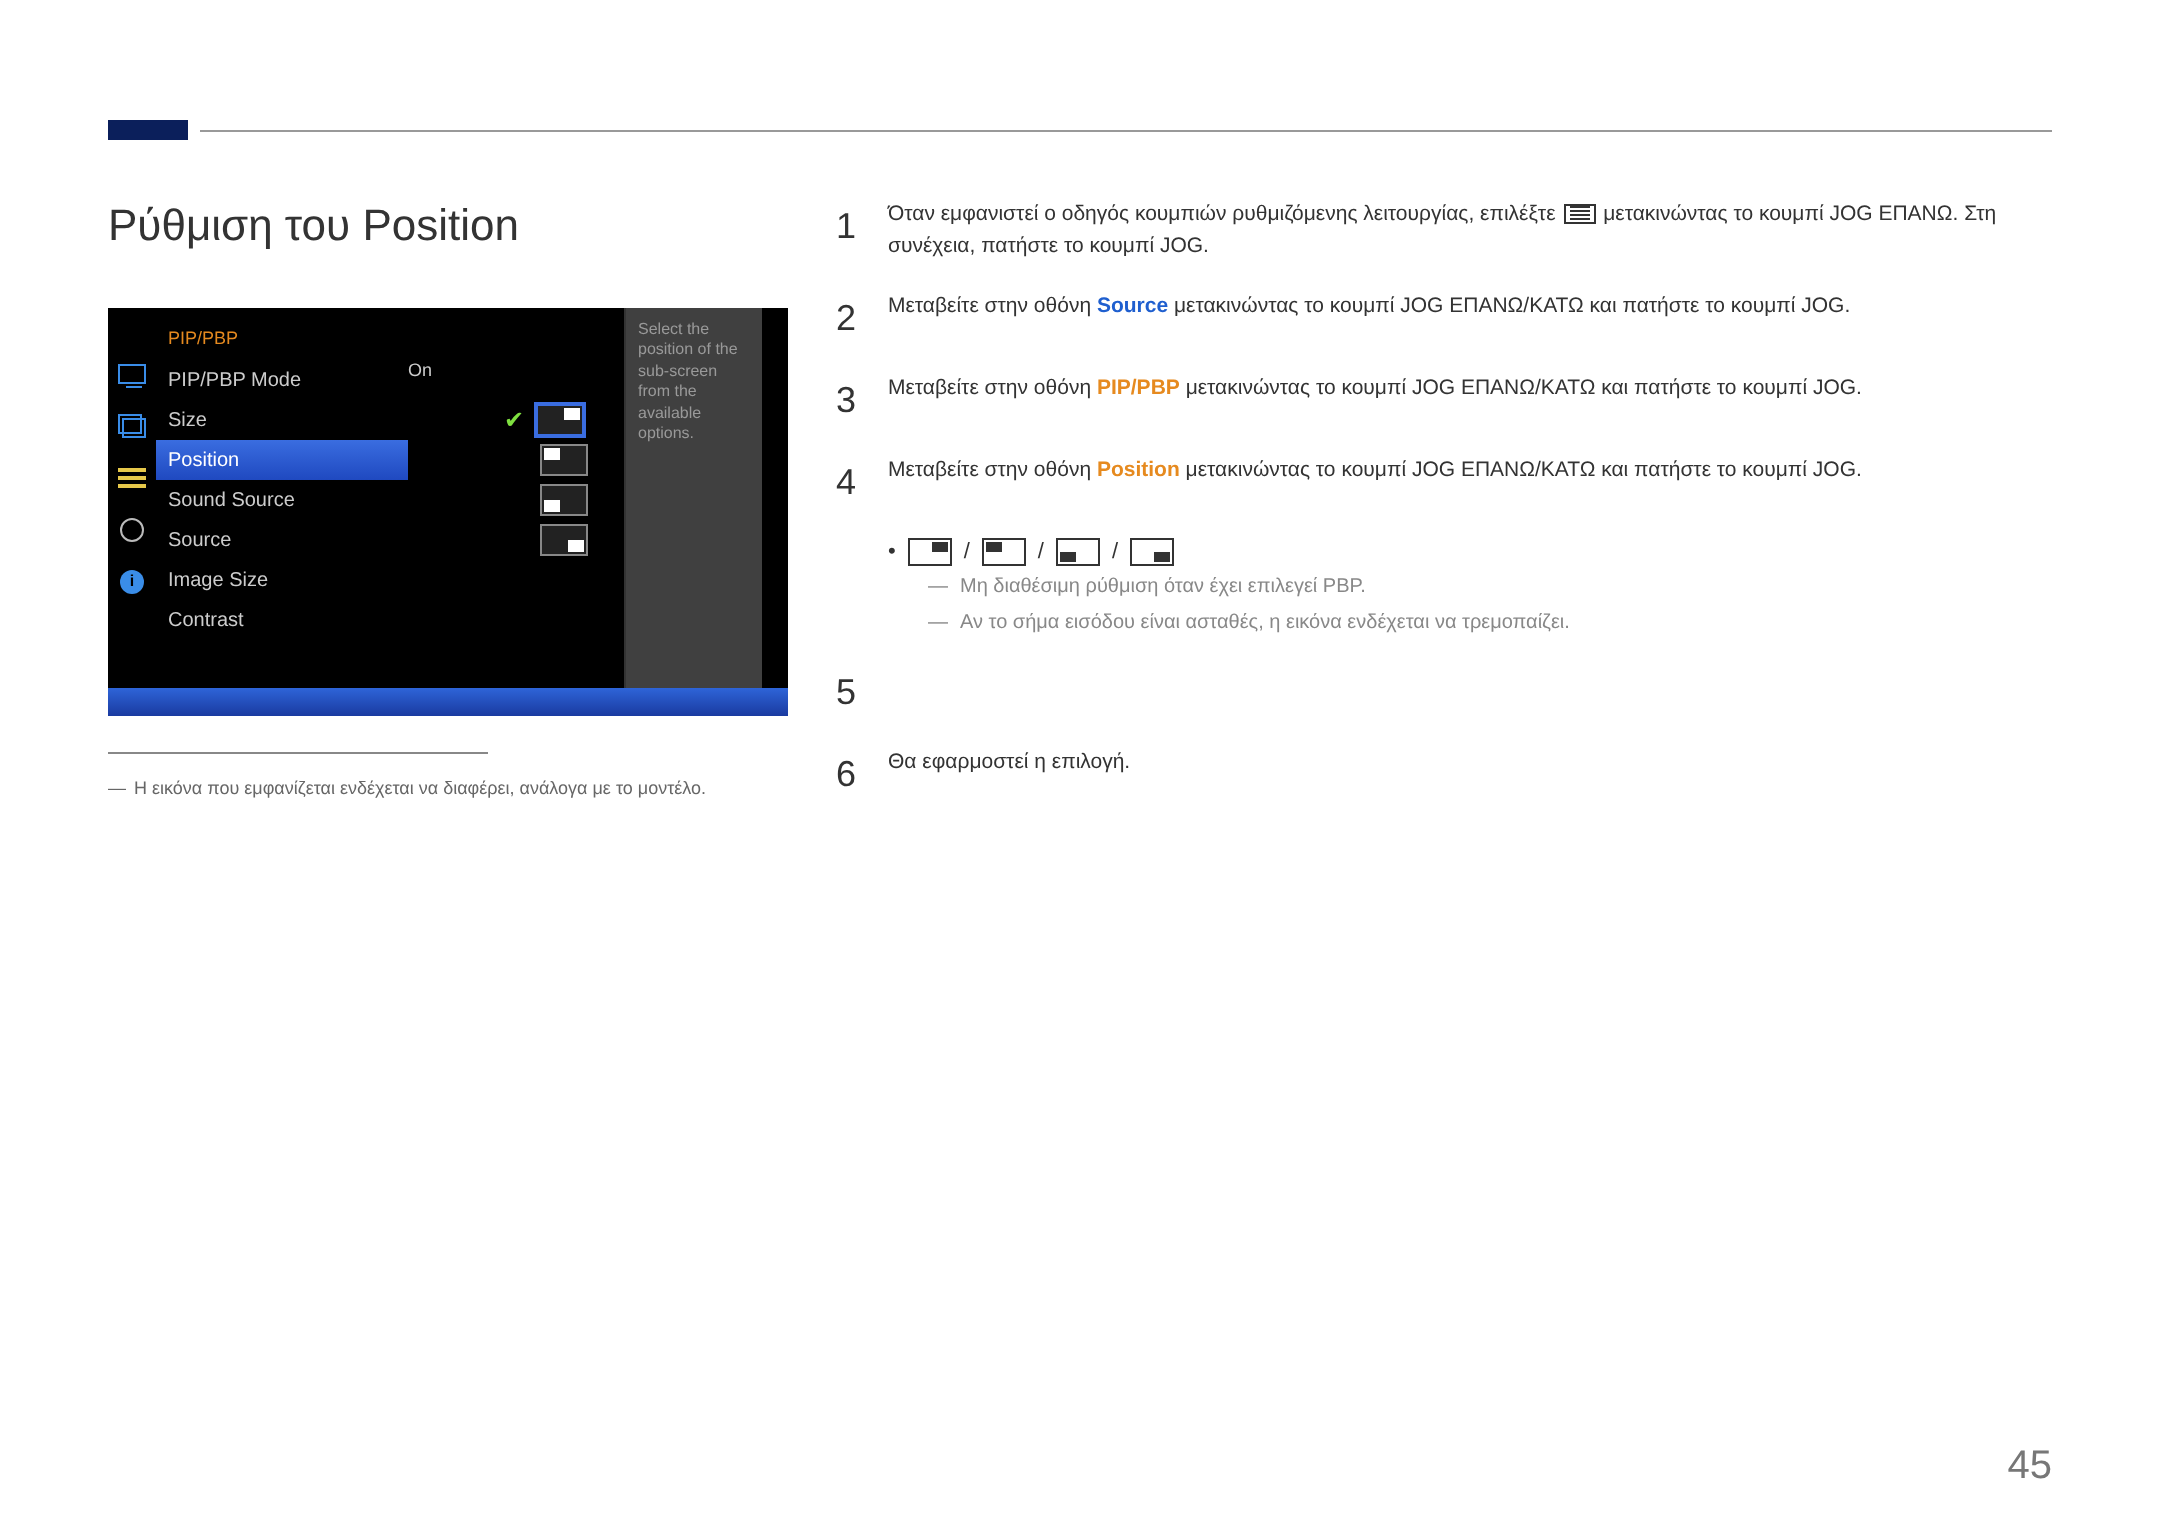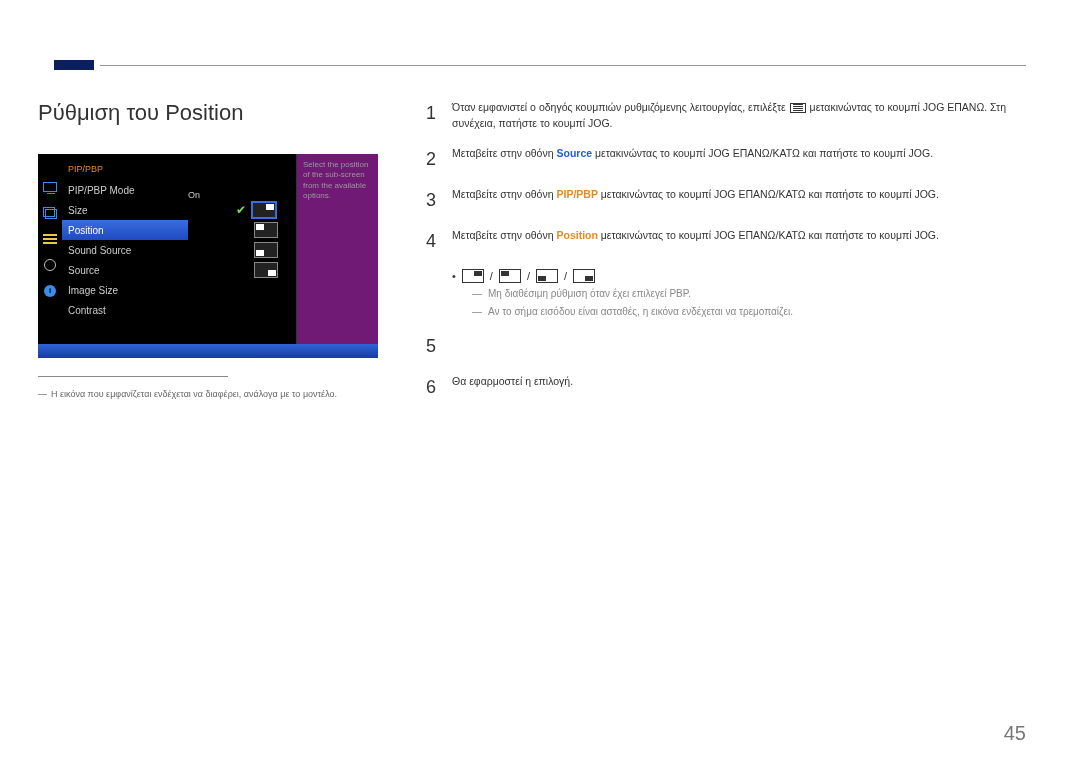--- a/index.html
+++ b/index.html
@@ -23,24 +23,24 @@
     position: absolute;
     top: 65px;
     left: 100px;
     right: 54px;
     height: 1px;
     background: #999;
   }
   .page {
     position: absolute;
     top: 100px;
-    left: 38px;
+    left: 54px;
     right: 54px;
     display: flex;
-    gap: 48px;
+    gap: 24px;
   }
   .left-col {
     width: 340px;
     flex-shrink: 0;
   }
   .right-col {
     flex: 1;
     font-size: 10.5px;
     color: #333;
   }
@@ -100,21 +100,21 @@
     color: #fff;
     margin-left: -6px;
     padding-left: 6px;
   }
   .osd-valcol {
     width: 48px;
     padding-top: 26px;
     display: flex;
     flex-direction: column;
   }
-  .osd-valcol .valrow { height: 20px; display:flex; align-items:flex-end; }
+  .osd-valcol .valrow { height: 20px; display:flex; align-items:flex-start; }
   .osd-thumbcol {
     width: 60px;
     padding-top: 46px;
     display: flex;
     flex-direction: column;
     gap: 0;
   }
   .thumb {
     width: 24px;
     height: 16px;
@@ -136,22 +136,22 @@
   .thumb.sel {
     border-color:#3a6de0;
     outline:1px solid #3a6de0;
   }
   .check {
     color:#7fe040;
     font-size:12px;
     margin-right:6px;
   }
   .osd-help {
-    width: 82px;
-    background:#701a75;
+    width: 69px;
+    background:#404040;
     border-left:1px solid #333;
     font-size:8px;
     padding:6px 6px;
     color:#999;
     line-height:1.3;
   }
   .osd-bottom {
     position:absolute;
     bottom:0; left:0; right:0;
     height:14px;

